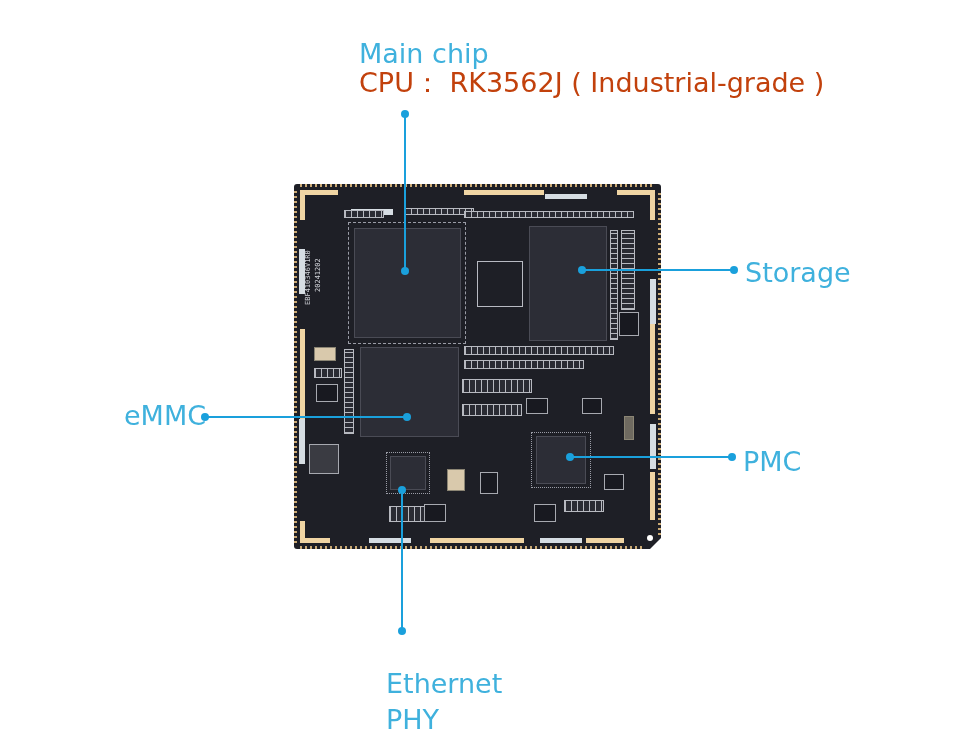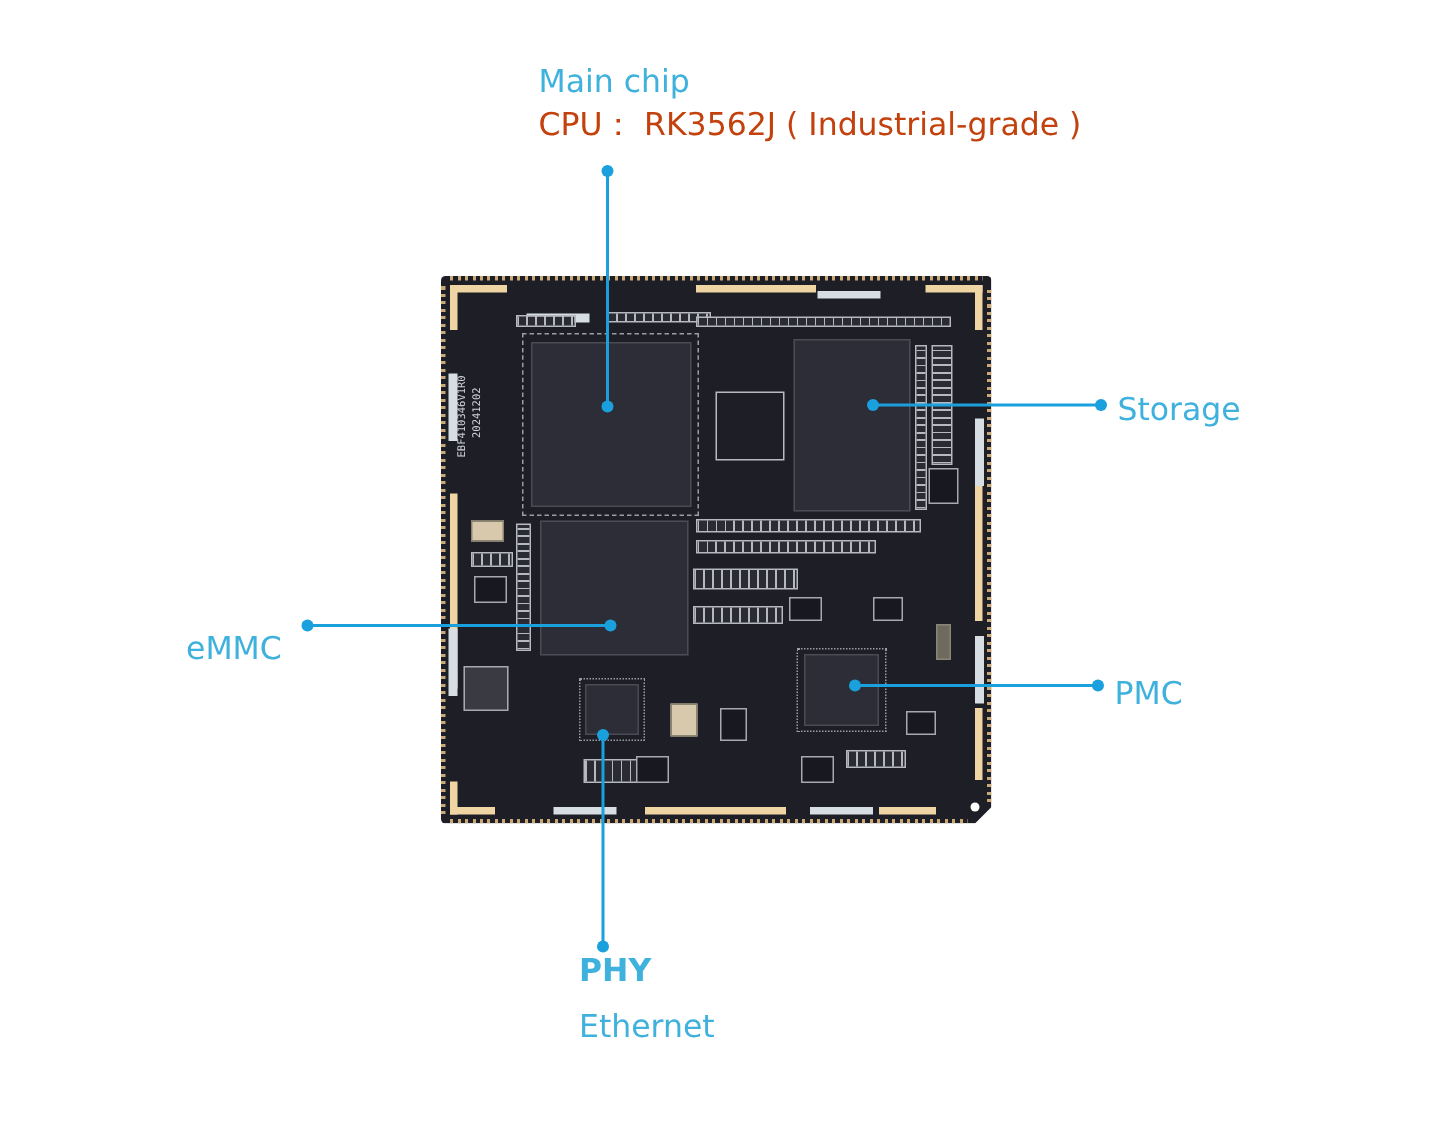--- a/index.html
+++ b/index.html
@@ -1,17 +1,17 @@
 <!DOCTYPE html>
 <html><head>
   <meta charset="utf-8">
   <style>
     * { box-sizing: border-box; margin: 0; padding: 0; }
     body { width: 960px; height: 750px; background: #ffffff; position: relative; overflow: hidden; font-family: "DejaVu Sans", sans-serif; }
-    .label { position: absolute; color: #3fb1dd; font-size: 21px; line-height: 28px; white-space: nowrap; }
+    .label { position: absolute; color: #3fb1dd; font-size: 27px; line-height: 28px; white-space: nowrap; }
     .label.red { color: #c2410c; }
     .line-h { position: absolute; height: 1.5px; background: #1aa0dc; }
     .line-v { position: absolute; width: 1.5px; background: #1aa0dc; }
     .dot { position: absolute; width: 8px; height: 8px; border-radius: 50%; background: #1aa0dc; transform: translate(-50%, -50%); }
 
     
     #board { position: absolute; left: 294px; top: 184px; width: 367px; height: 365px; background: #1e1f26; border-radius: 3px; clip-path: polygon(0 0,100% 0,100% 97%,97% 100%,0 100%); }
     .teeth { position: absolute; background-image: repeating-linear-gradient(90deg, #c9a873 0 2px, transparent 2px 5px); }
     .teeth-v { position: absolute; background-image: repeating-linear-gradient(0deg, #c9a873 0 2px, transparent 2px 5px); }
     .gold { position: absolute; background: #f0d5a4; }
@@ -25,24 +25,24 @@
     .row-comps { position: absolute; background-image: repeating-linear-gradient(90deg, #b7b9c0 0 1px, #2a2b33 1px 6px); border: 1px solid #b7b9c0; }
     .col-comps { position: absolute; background-image: repeating-linear-gradient(0deg, #b7b9c0 0 1px, #2a2b33 1px 5px); border: 1px solid #b7b9c0; }
     .silk-text { position: absolute; color: #d0d2d8; font-size: 7px; font-family: "DejaVu Sans Mono", monospace; transform: rotate(-90deg); transform-origin: left top; white-space: nowrap; }
   </style>
 </head>
 <body>
 
 <div class="label" style="left:359px; top:40px;">Main chip</div>
 <div class="label red" style="left:359px; top:69px;">CPU： RK3562J ( Industrial-grade )</div>
 <div class="label" style="left:745px; top:259px;">Storage</div>
-<div class="label" style="left:124px; top:418px;">eMMC</div>
+<div class="label" style="left:124px; top:402px;">eMMC</div>
 <div class="label" style="left:743px; top:448px;">PMC</div>
 <div class="label" style="left:386px; top:670px;">Ethernet</div>
-<div class="label" style="left:386px; top:633px;font-weight:bold;">PHY</div>
+<div class="label" style="left:386px; top:706px;">PHY</div>
 
 <div id="board">
 
   <div class="teeth" style="left:6px; top:0; width:355px; height:3px;"></div>
   <div class="teeth" style="left:6px; bottom:0; width:345px; height:3px;"></div>
   <div class="teeth-v" style="left:0; top:6px; width:3px; height:353px;"></div>
   <div class="teeth-v" style="right:0; top:6px; width:3px; height:345px;"></div>
 
   <div class="gold" style="left:6px; top:6px; width:38px; height:5px;"></div>
   <div class="gold" style="left:6px; top:6px; width:5px; height:30px;"></div>

